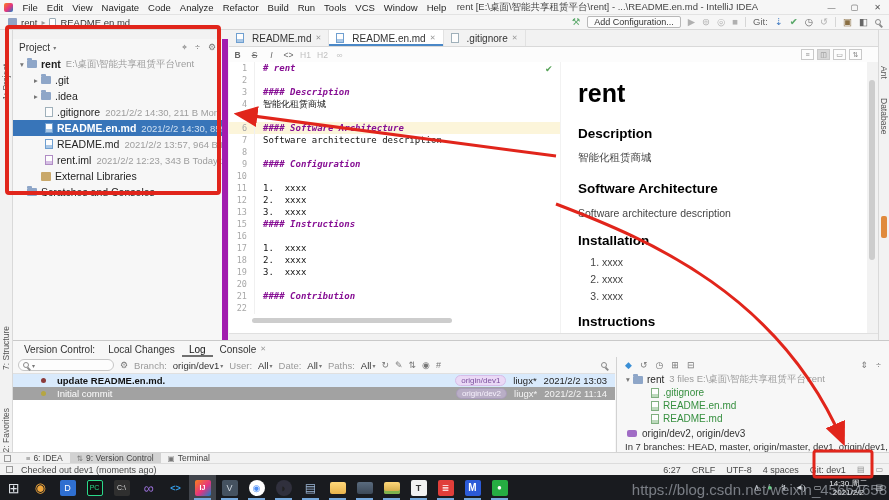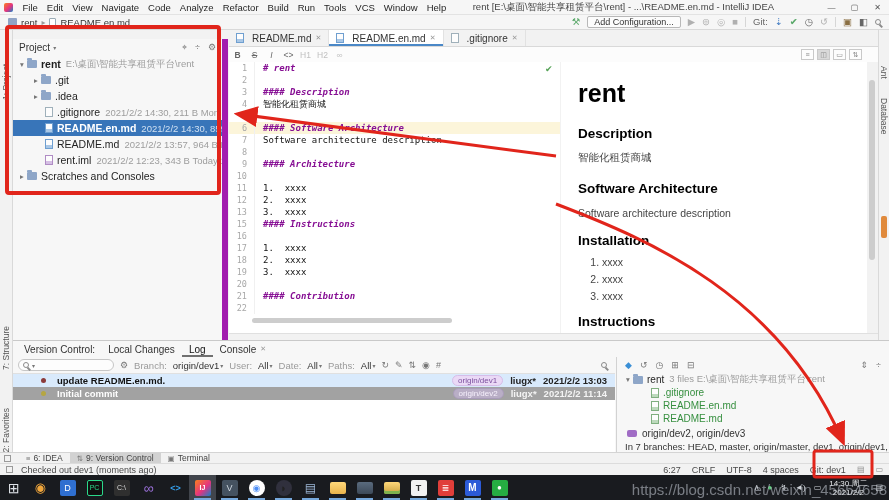--- a/index.html
+++ b/index.html
@@ -6,21 +6,21 @@
 body{width:889px;height:500px;overflow:hidden;background:#fff}
 #app{position:relative;width:889px;height:500px;background:#f2f2f2;overflow:hidden;
  font-family:"Liberation Sans",sans-serif;font-size:11px;color:#222}
 
 
 .titlebar{position:absolute;left:0;top:0;right:0;height:15px;background:#f6f6f6;
  border-bottom:1px solid #e3e3e3;display:flex;align-items:center;font-size:9.5px;color:#262626}
 .appico{width:9px;height:9px;border-radius:2px;flex:none;margin:0 5px 0 4px;
  background:linear-gradient(135deg,#fc801d,#e4347f 55%,#1184c9)}
 .mi{padding:0 4.5px;white-space:nowrap}
-.wtitle{margin-left:22px;color:#444;white-space:nowrap}
+.wtitle{margin-left:6px;color:#444;white-space:nowrap}
 .winctl{margin-left:auto;display:flex;height:100%}
 .wbtn{width:23px;display:flex;align-items:center;justify-content:center;font-size:8px;color:#555}
 
 
 .navbar{position:absolute;left:0;top:15px;right:0;height:15px;background:#f6f6f6;
  border-bottom:1px solid #d9d9d9;display:flex;align-items:center;font-size:9.5px}
 .crumb{display:flex;align-items:center;margin-left:8px;gap:4px;color:#333}
 .cico{width:9px;height:8px;background:#90a4c6;border-radius:1px;flex:none}
 .cico.file{width:7px;height:9px;background:#fff;border:1px solid #9aabb5}
 .csep{color:#999;font-size:8px}
@@ -112,25 +112,25 @@
 .flabel{color:#9a9a9a}.fval{color:#333;display:flex;align-items:center;gap:1px}
 .tinycaret{font-size:6px;color:#777}
 .vicon{color:#777;font-size:9px}
 .commits{position:absolute;top:16px;left:0;right:0;bottom:0;background:#fff;border-top:1px solid #e0e0e0}
 .crow{height:13px;display:flex;align-items:center;font-size:9.5px;position:relative;padding-left:44px}
 .crow .dot{position:absolute;left:28px;top:4px;width:5px;height:5px;border-radius:50%}
 .graphline{position:absolute;left:30px;top:7px;width:1px;height:12px;background:#b5b5b5;z-index:0}
 .crow.c0{background:#d9eafc}
 .crow.c1{background:#a2a2a2}
 .cmsg{font-weight:bold;color:#111;white-space:nowrap}
-.c1 .cmsg{color:#fdfdfd;font-weight:bold}
+.c1 .cmsg{color:#fdfdfd;font-weight:normal}
 .cmeta{margin-left:auto;display:flex;gap:7px;align-items:center;padding-right:8px}
 .badge{background:#ead9f6;color:#7b4f9e;border:1px solid #d6bde8;border-radius:7px;font-size:8px;padding:0 5px;height:11px;line-height:10px;white-space:nowrap}
 .c1 .badge{background:#b9aec6;color:#f6f0fc;border-color:#a99cba}
-.cauthor,.cdate{font-weight:bold;color:#222;white-space:nowrap}
+.cauthor,.cdate{font-weight:normal;color:#222;white-space:nowrap}
 .c1 .cauthor,.c1 .cdate{color:#f4f4f4}
 .vcs-right{position:absolute;left:603px;top:16px;right:0;bottom:0;border-left:1px solid #d2d2d2;background:#f7f7f7}
 .vrtools{height:16px;display:flex;align-items:center;gap:8px;padding:0 8px;font-size:9px;color:#777}
 .vrright{margin-left:auto;display:flex;gap:8px}
 .drow{height:13px;display:flex;align-items:center;font-size:10px;padding-left:6px;white-space:nowrap;overflow:hidden}
 .drow .meta{font-size:9.5px}
 .dfile{padding-left:34px;color:#368f3f}
 .dfile .fi{margin-right:4px}
 .refrow{padding-left:10px;margin-top:2px;color:#333}
 .tagchip{width:10px;height:7px;background:#a06cc5;border-radius:2px;margin-right:5px;flex:none}
@@ -270,20 +270,24 @@
     <div class="prow i2">
       <span class="fi fi-file fi-md"></span>
       <span class="lbl">README.md</span>
       <span class="meta">2021/2/2 13:57, 964 B Moments ago</span>
     </div>
     <div class="prow i2">
       <span class="fi fi-file fi-iml"></span>
       <span class="lbl">rent.iml</span>
       <span class="meta">2021/2/2 12:23, 343 B Today 13:07</span>
     </div>
+    <div class="prow i1x">
+      <span class="fi fi-lib"></span>
+      <span class="lbl">External Libraries</span>
+    </div>
     <div class="prow i0">
       <span class="chev">▸</span>
       <span class="fi fi-folder"></span>
       <span class="lbl">Scratches and Consoles</span>
     </div>
   </div>
 
   <div class="tabsbar">
     <div class="etab">
       <span class="fi fi-file fi-md"></span>
@@ -346,21 +350,21 @@
     <div class="eline">
         <span class="n">7</span>
         <span class="t">Software architecture description</span>
       </div>
     <div class="eline">
         <span class="n">8</span>
         <span class="t"></span>
       </div>
     <div class="eline h">
         <span class="n">9</span>
-        <span class="t">#### Architecture</span>
+        <span class="t">#### Configuration</span>
       </div>
     <div class="eline">
         <span class="n">10</span>
         <span class="t"></span>
       </div>
     <div class="eline">
         <span class="n">11</span>
         <span class="t">1.  xxxx</span>
       </div>
     <div class="eline">

